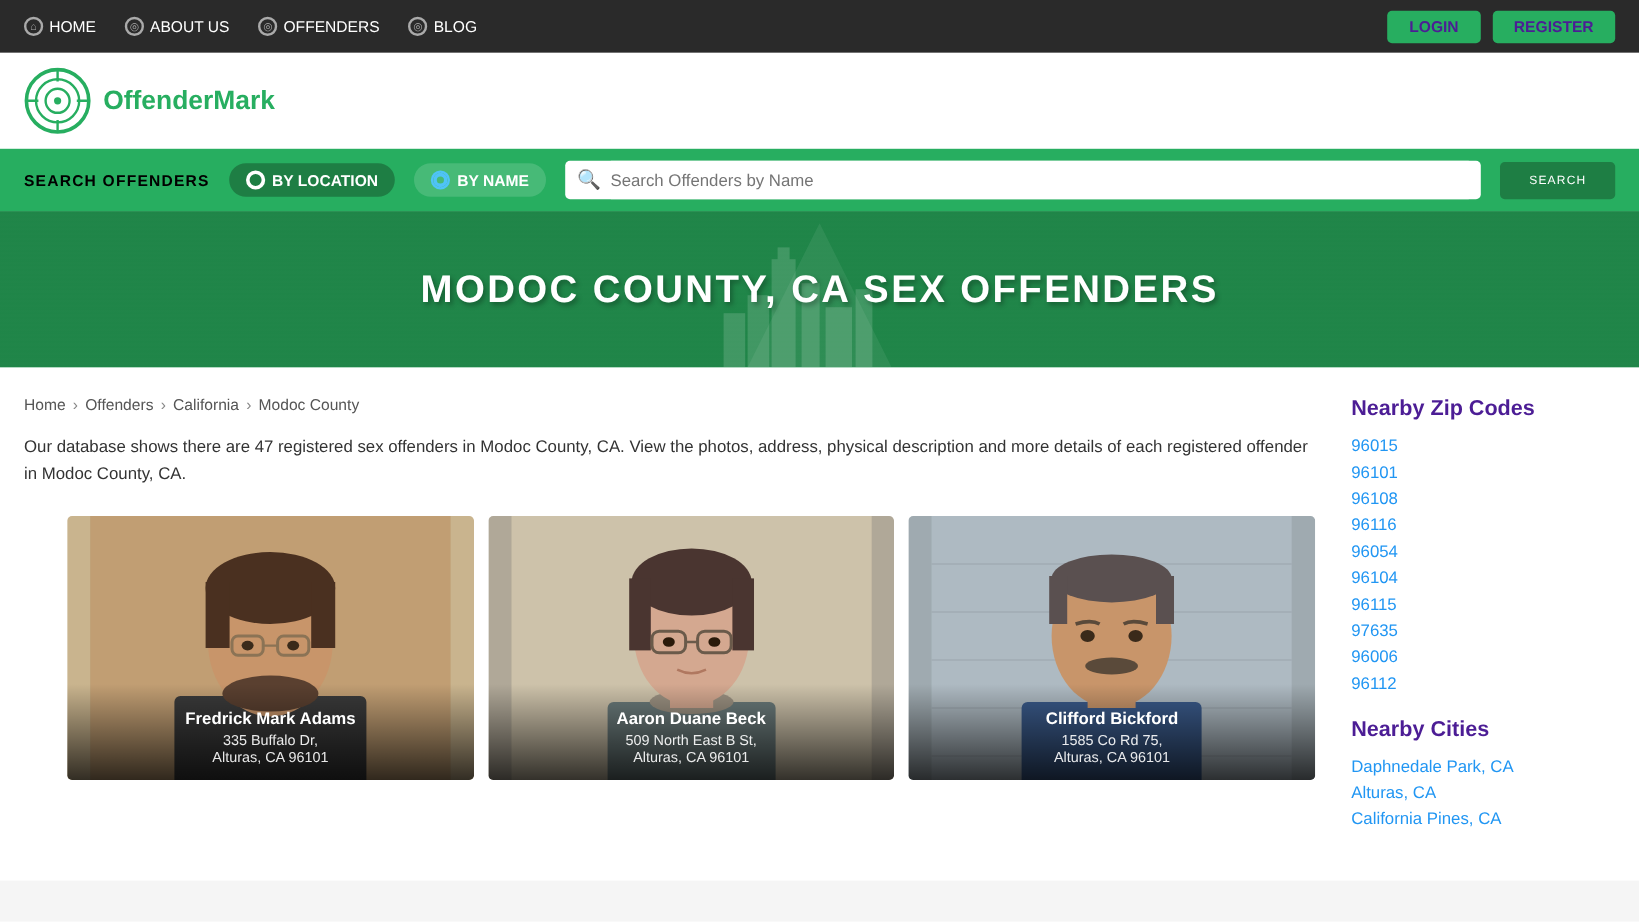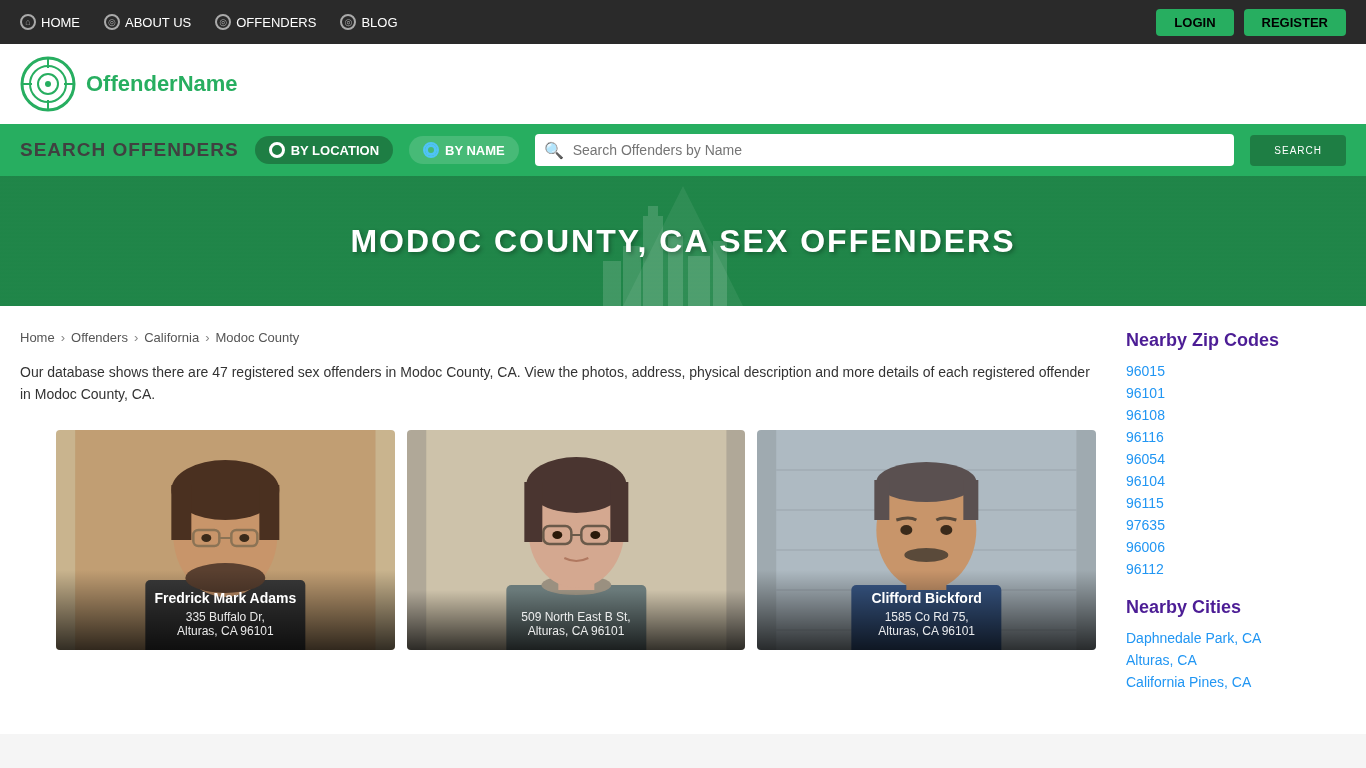--- a/index.html
+++ b/index.html
@@ -42,21 +42,21 @@
       display: flex;
       gap: 10px;
     }
     .btn-login, .btn-register {
       padding: 6px 18px;
       border-radius: 4px;
       font-size: 13px;
       font-weight: bold;
       cursor: pointer;
       border: none;
-      color: #000000;
+      color: #4c1d95;
     }
     .btn-login { background: #27ae60; }
     .btn-register { background: #27ae60; }
 
     
     .logo-bar {
       background: #fff;
       padding: 12px 20px;
       display: flex;
       align-items: center;
@@ -79,23 +79,23 @@
 
     
     .search-bar {
       background: #27ae60;
       display: flex;
       align-items: center;
       padding: 10px 20px;
       gap: 16px;
     }
     .search-offenders-label {
-      color: #404040;
+      color: #000000;
       font-weight: bold;
-      font-size: 19px;
+      font-size: 13px;
       letter-spacing: 1px;
       text-transform: uppercase;
       white-space: nowrap;
     }
     .radio-btn {
       display: flex;
       align-items: center;
       gap: 6px;
       padding: 6px 14px;
       border-radius: 20px;
@@ -335,21 +335,21 @@
       <circle cx="28" cy="28" r="26" stroke="#27ae60" stroke-width="3" fill="none"></circle>
       <circle cx="28" cy="28" r="18" stroke="#27ae60" stroke-width="2" fill="none"></circle>
       <circle cx="28" cy="28" r="10" stroke="#27ae60" stroke-width="2" fill="none"></circle>
       <circle cx="28" cy="28" r="3" fill="#27ae60"></circle>
       <line x1="28" y1="2" x2="28" y2="12" stroke="#27ae60" stroke-width="2"></line>
       <line x1="28" y1="44" x2="28" y2="54" stroke="#27ae60" stroke-width="2"></line>
       <line x1="2" y1="28" x2="12" y2="28" stroke="#27ae60" stroke-width="2"></line>
       <line x1="44" y1="28" x2="54" y2="28" stroke="#27ae60" stroke-width="2"></line>
     </svg>
     <div class="logo-text">
-      <span>Offender</span><span style="color:#27ae60">Name</span>
+      <span>Offender</span><span style="color:#27ae60">Mark</span>
     </div>
   </div>
 </div>
 
 <div class="search-bar">
   <span class="search-offenders-label">SEARCH OFFENDERS</span>
   <div class="radio-btn active-dark">
     <span class="radio-circle"></span>
     <span>BY LOCATION</span>
   </div>
@@ -455,20 +455,21 @@
             <rect x="155" y="96" width="28" height="18" rx="6" fill="none" stroke="#6a5a4a" stroke-width="2.5"></rect>
             <line x1="145" y1="105" x2="155" y2="105" stroke="#6a5a4a" stroke-width="2"></line>
 
             <ellipse cx="131" cy="105" rx="5" ry="4" fill="#2a1a0a"></ellipse>
             <ellipse cx="169" cy="105" rx="5" ry="4" fill="#2a1a0a"></ellipse>
 
             <path d="M 138 128 Q 150 134 162 128" stroke="#b07860" stroke-width="2" fill="none"></path>
           </svg>
         </div>
         <div class="offender-info">
+          <div class="offender-name">Aaron Duane Beck</div>
           <div class="offender-address">
             <span>509 North East B St,</span><br>
             <span>Alturas, CA 96101</span>
           </div>
         </div>
       </div>
 
       <div class="offender-card">
         <div class="photo-sim photo-sim-3">
           <svg width="100%" height="220" viewBox="0 0 300 220" xmlns="http://www.w3.org/2000/svg">

